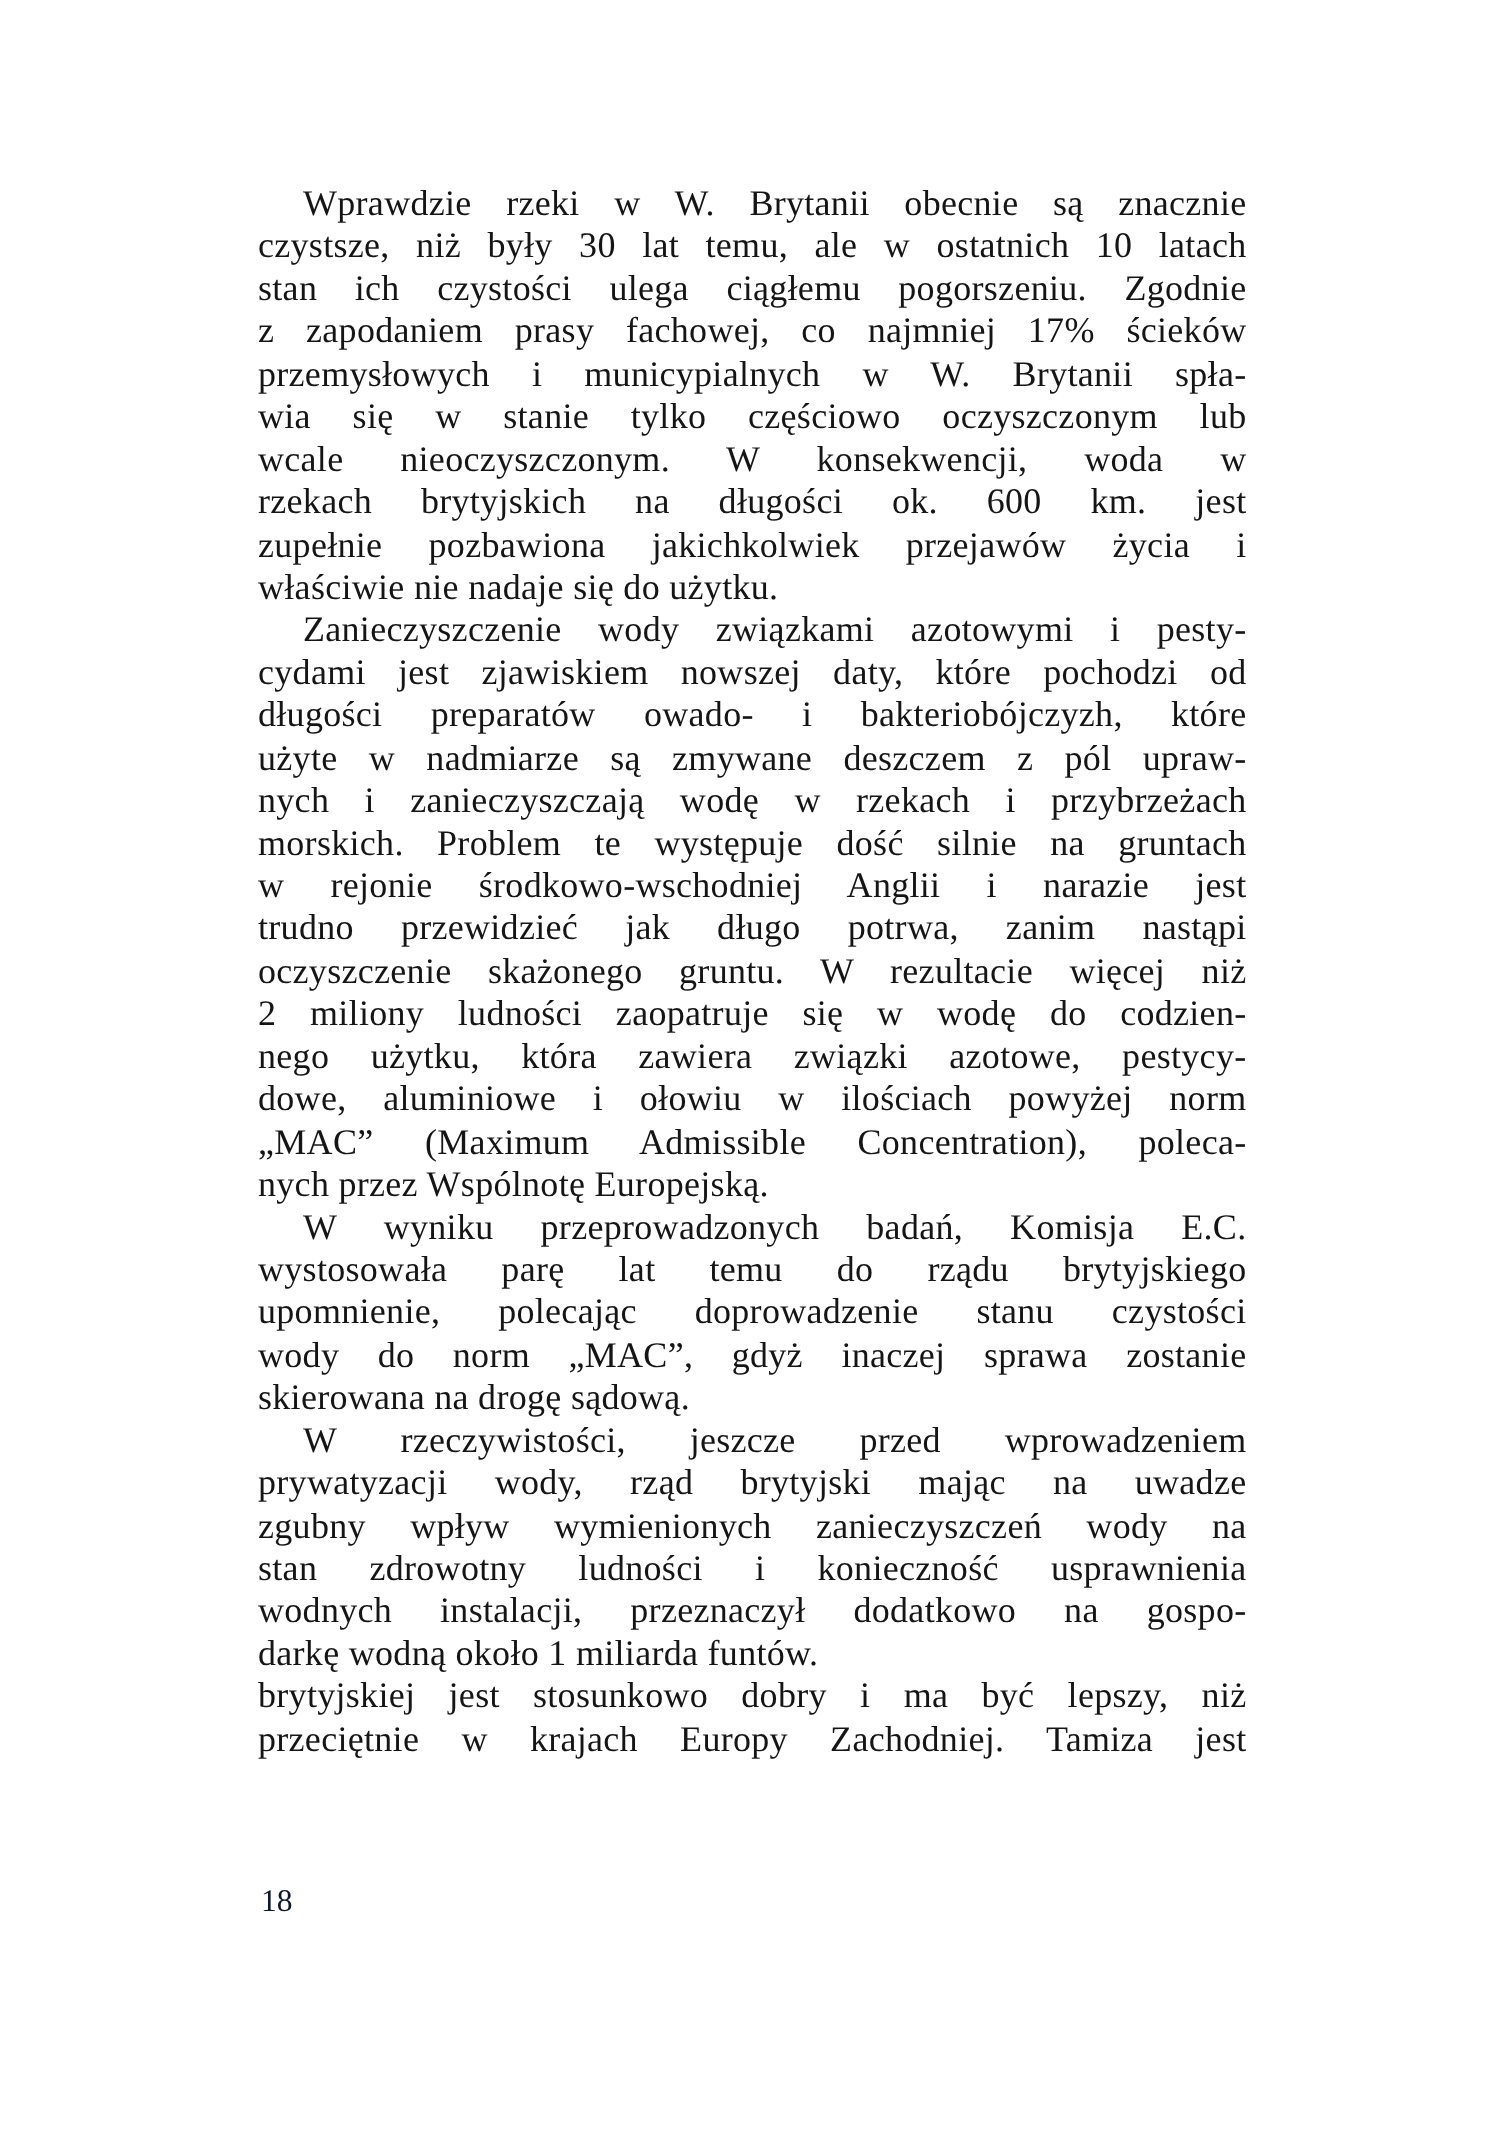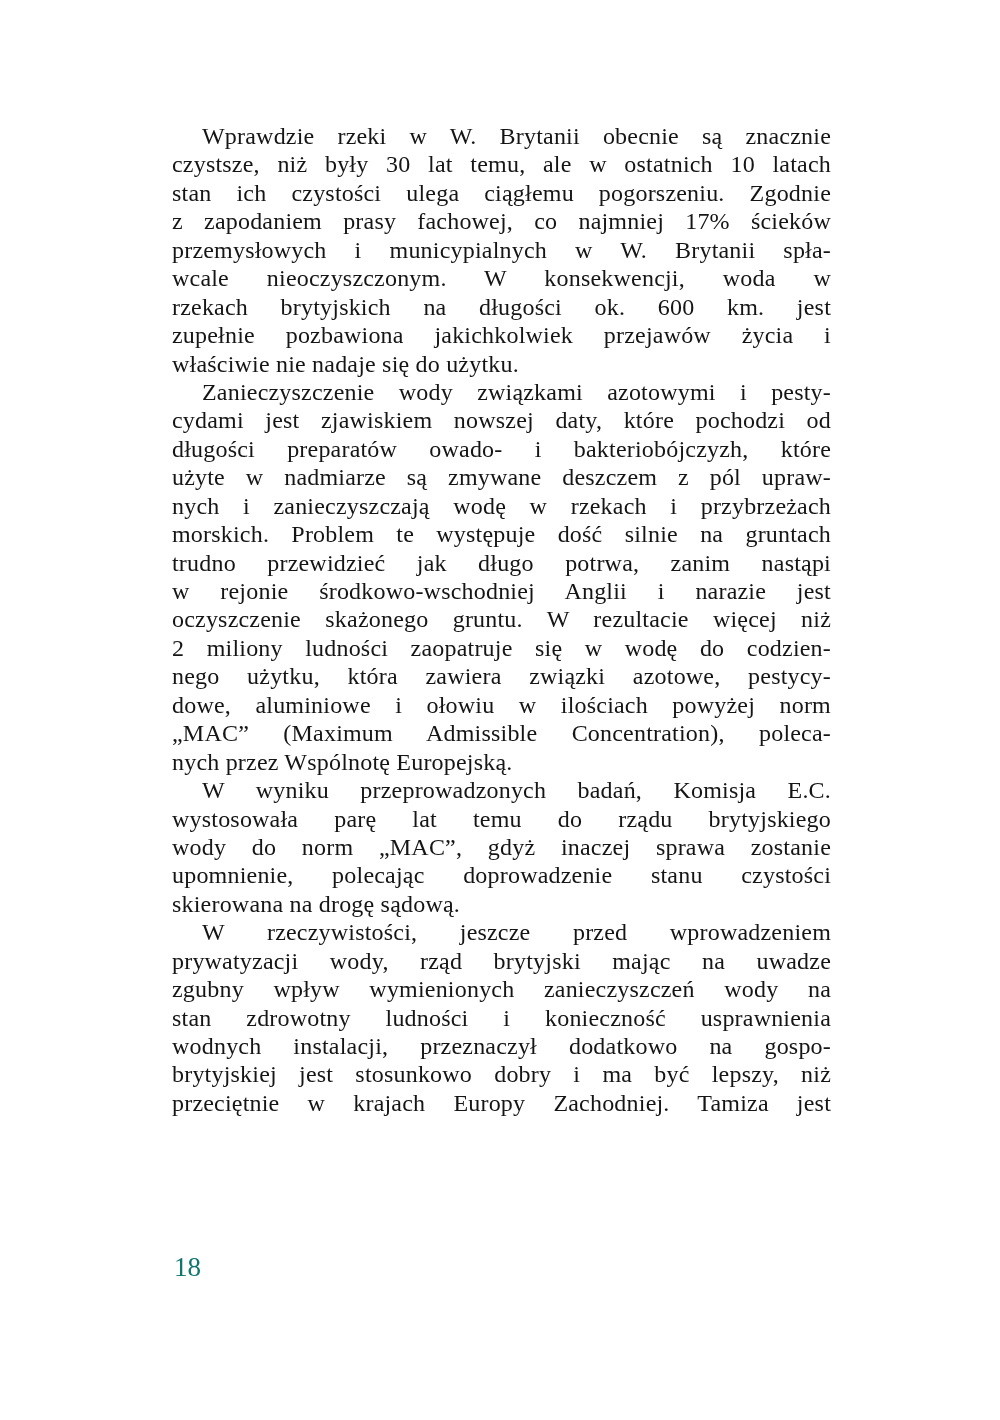--- a/index.html
+++ b/index.html
@@ -41,74 +41,76 @@
     text-indent: 30px;
   }
   .line.end {
     text-align-last: left;
     -moz-text-align-last: left;
   }
   .page-number {
     position: absolute;
     left: 174px;
     top: 1252px;
-    font-size: 27px;
+    font-size: 21px;
     line-height: 30px;
-    color: #0f766e;
+    color: #0f172a;
   }
 </style>
 </head>
 <body>
 
 <div class="page">
   <div class="text-block">
 
     <div class="para">
       <div class="line indent">Wprawdzie rzeki w W. Brytanii obecnie są znacznie</div>
       <div class="line">czystsze, niż były 30 lat temu, ale w ostatnich 10 latach</div>
       <div class="line">stan ich czystości ulega ciągłemu pogorszeniu. Zgodnie</div>
       <div class="line">z zapodaniem prasy fachowej, co najmniej 17% ścieków</div>
       <div class="line">przemysłowych i municypialnych w W. Brytanii spła-</div>
+      <div class="line">wia się w stanie tylko częściowo oczyszczonym lub</div>
       <div class="line">wcale nieoczyszczonym. W konsekwencji, woda w</div>
       <div class="line">rzekach brytyjskich na długości ok. 600 km. jest</div>
       <div class="line">zupełnie pozbawiona jakichkolwiek przejawów życia i</div>
       <div class="line end">właściwie nie nadaje się do użytku.</div>
     </div>
 
     <div class="para">
       <div class="line indent">Zanieczyszczenie wody związkami azotowymi i pesty-</div>
       <div class="line">cydami jest zjawiskiem nowszej daty, które pochodzi od</div>
       <div class="line">długości preparatów owado- i bakteriobójczyzh, które</div>
       <div class="line">użyte w nadmiarze są zmywane deszczem z pól upraw-</div>
       <div class="line">nych i zanieczyszczają wodę w rzekach i przybrzeżach</div>
       <div class="line">morskich. Problem te występuje dość silnie na gruntach</div>
+      <div class="line">w rejonie środkowo-wschodniej Anglii i narazie jest</div>
       <div class="line">trudno przewidzieć jak długo potrwa, zanim nastąpi</div>
-      <div class="line">w rejonie środkowo-wschodniej Anglii i narazie jest</div>
       <div class="line">oczyszczenie skażonego gruntu. W rezultacie więcej niż</div>
       <div class="line">2 miliony ludności zaopatruje się w wodę do codzien-</div>
       <div class="line">nego użytku, która zawiera związki azotowe, pestycy-</div>
       <div class="line">dowe, aluminiowe i ołowiu w ilościach powyżej norm</div>
       <div class="line">„MAC” (Maximum Admissible Concentration), poleca-</div>
       <div class="line end">nych przez Wspólnotę Europejską.</div>
     </div>
 
     <div class="para">
       <div class="line indent">W wyniku przeprowadzonych badań, Komisja E.C.</div>
       <div class="line">wystosowała parę lat temu do rządu brytyjskiego</div>
+      <div class="line">upomnienie, polecając doprowadzenie stanu czystości</div>
       <div class="line">wody do norm „MAC”, gdyż inaczej sprawa zostanie</div>
-      <div class="line">upomnienie, polecając doprowadzenie stanu czystości</div>
       <div class="line end">skierowana na drogę sądową.</div>
     </div>
 
     <div class="para">
       <div class="line indent">W rzeczywistości, jeszcze przed wprowadzeniem</div>
       <div class="line">prywatyzacji wody, rząd brytyjski mając na uwadze</div>
       <div class="line">zgubny wpływ wymienionych zanieczyszczeń wody na</div>
       <div class="line">stan zdrowotny ludności i konieczność usprawnienia</div>
       <div class="line">wodnych instalacji, przeznaczył dodatkowo na gospo-</div>
+      <div class="line end">darkę wodną około 1 miliarda funtów.</div>
     </div>
 
     <div class="para">
       <div class="line">brytyjskiej jest stosunkowo dobry i ma być lepszy, niż</div>
       <div class="line">przeciętnie w krajach Europy Zachodniej. Tamiza jest</div>
     </div>
 
   </div>
 
   <div class="page-number">18</div>

